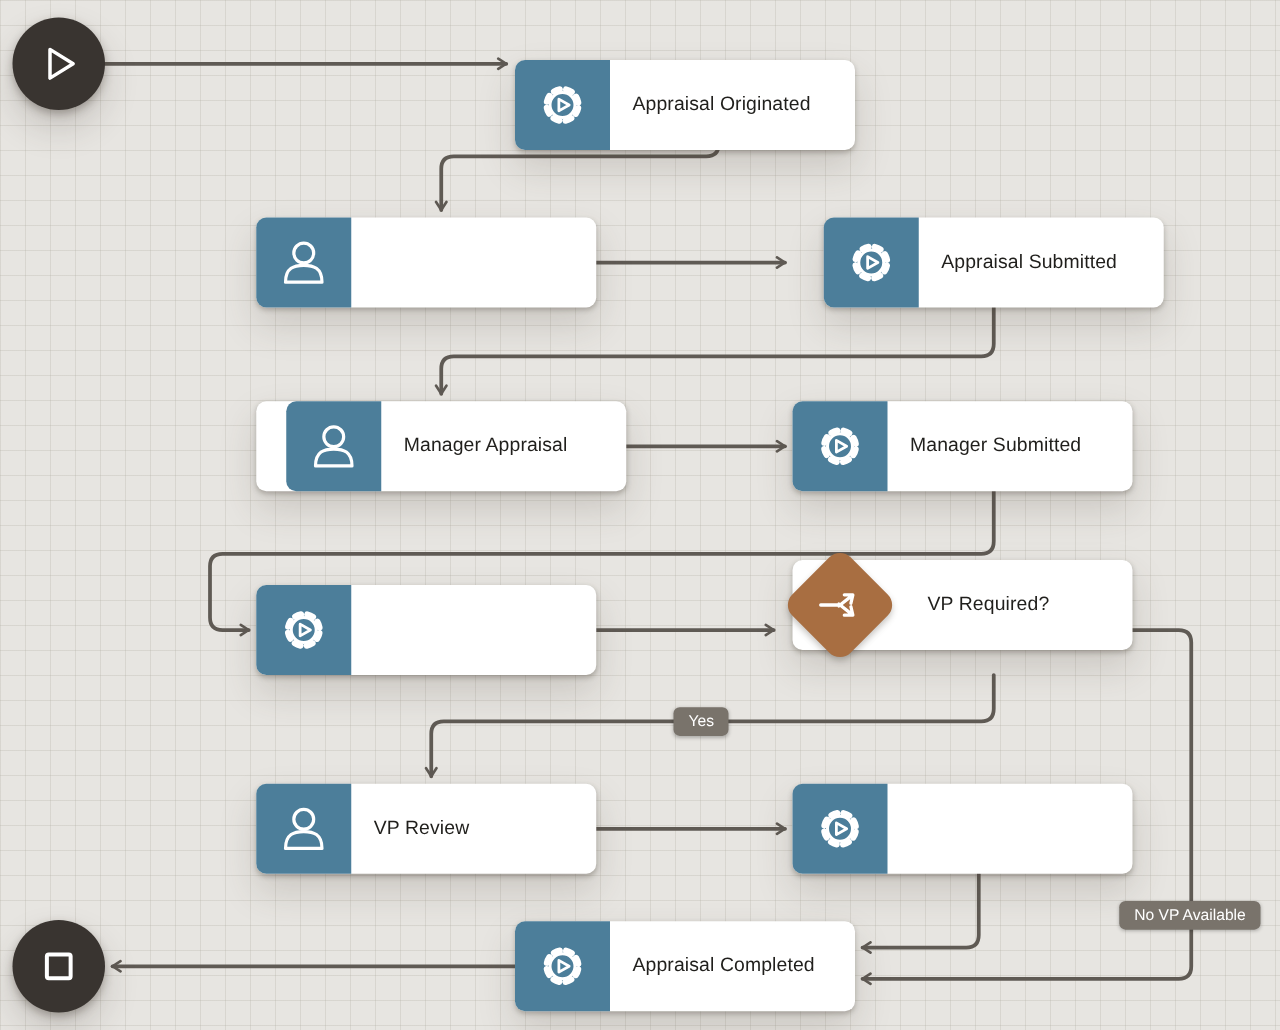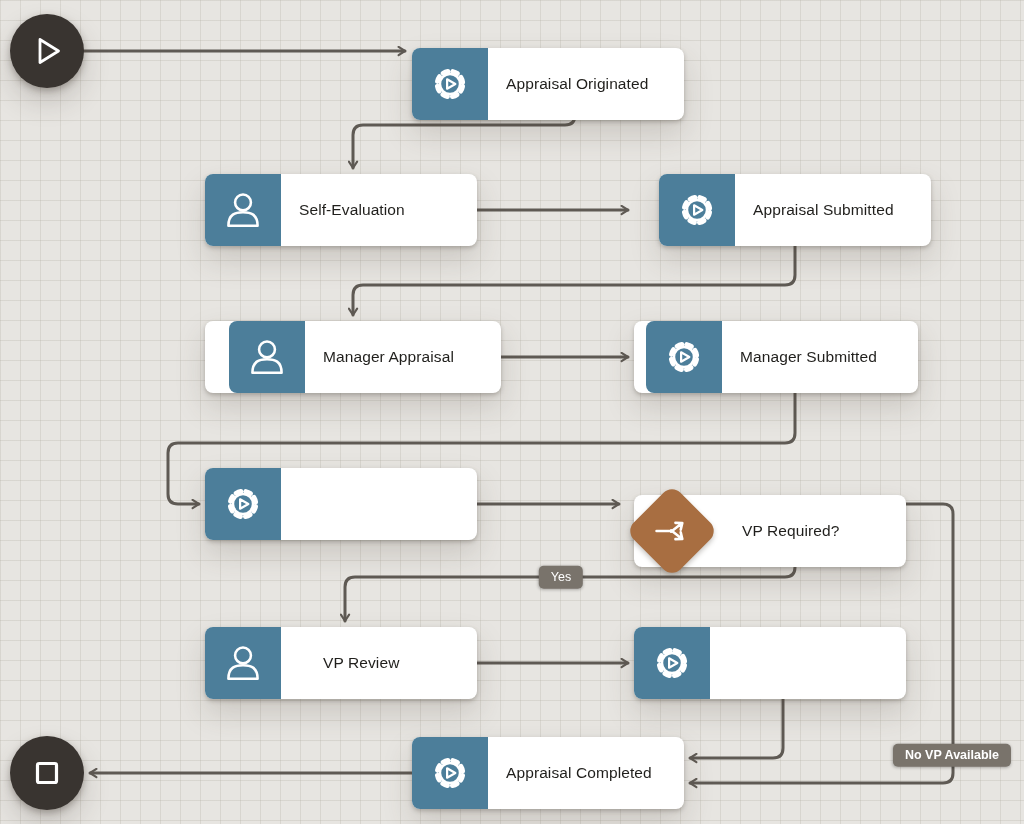--- a/index.html
+++ b/index.html
@@ -100,21 +100,20 @@
   <div class="node-label">Appraisal Originated</div>
 </div>
 
 <div class="node" style="left:205px; top:174px;">
   <div class="icon-block">
     <svg width="42" height="42" viewBox="-18 -18 36 36">
       <circle class="ic" cy="-6.5" r="6.8" stroke-width="2.2"></circle>
       <path class="ic" d="M -12.5 13.5 C -12.5 3.6 -6.5 1.9 0 1.9 C 6.5 1.9 12.5 3.6 12.5 13.5 Z" stroke-width="2.2"></path>
     </svg>
   </div>
-  <div class="node-label">Self-Evaluation</div>
 </div>
 
 <div class="node" style="left:634px; top:174px;margin-left:25px;">
   <div class="icon-block">
     <svg width="40" height="40" viewBox="-18 -18 36 36">
       <circle class="ic" r="9" stroke-width="2.2"></circle>
       <circle class="ic" r="11.5" stroke-width="4.4" stroke-dasharray="4.52 4.52" transform="rotate(11)"></circle>
       <path class="ic" d="M -2.6 -4.2 L 4.8 0 L -2.6 4.2 Z" stroke-width="2"></path>
     </svg>
   </div>
@@ -124,61 +123,61 @@
 <div class="node" style="left:205px; top:321px;padding-left:24px;">
   <div class="icon-block">
     <svg width="42" height="42" viewBox="-18 -18 36 36">
       <circle class="ic" cy="-6.5" r="6.8" stroke-width="2.2"></circle>
       <path class="ic" d="M -12.5 13.5 C -12.5 3.6 -6.5 1.9 0 1.9 C 6.5 1.9 12.5 3.6 12.5 13.5 Z" stroke-width="2.2"></path>
     </svg>
   </div>
   <div class="node-label">Manager Appraisal</div>
 </div>
 
-<div class="node" style="left:634px; top:321px;padding-left:12px;">
+<div class="node" style="left:634px; top:321px;">
   <div class="icon-block">
     <svg width="40" height="40" viewBox="-18 -18 36 36">
       <circle class="ic" r="9" stroke-width="2.2"></circle>
       <circle class="ic" r="11.5" stroke-width="4.4" stroke-dasharray="4.52 4.52" transform="rotate(11)"></circle>
       <path class="ic" d="M -2.6 -4.2 L 4.8 0 L -2.6 4.2 Z" stroke-width="2"></path>
     </svg>
   </div>
   <div class="node-label">Manager Submitted</div>
 </div>
 
 <div class="node" style="left:205px; top:468px;">
   <div class="icon-block">
     <svg width="40" height="40" viewBox="-18 -18 36 36">
       <circle class="ic" r="9" stroke-width="2.2"></circle>
       <circle class="ic" r="11.5" stroke-width="4.4" stroke-dasharray="4.52 4.52" transform="rotate(11)"></circle>
       <path class="ic" d="M -2.6 -4.2 L 4.8 0 L -2.6 4.2 Z" stroke-width="2"></path>
     </svg>
   </div>
 </div>
 
-<div style="position:absolute; left:634px; top:495px; width:272px; height:81px; z-index:2;">
+<div style="position:absolute; left:634px; top:448px; width:272px; height:81px; z-index:2;">
   <div class="gateway-card">
     <div class="node-label">VP Required?</div>
   </div>
   <div class="diamond">
     <svg width="38" height="38" viewBox="-16 -16 32 32">
       <g class="ic" stroke-width="2.2">
         <path d="M -13 0 H -2"></path>
         <g transform="rotate(-38)">
             <path d="M -1 0 H 10.5 M 6.5 -3.6 L 11 0 L 6.5 3.6"></path>
           </g>
         <g transform="rotate(38)">
             <path d="M -1 0 H 10.5 M 6.5 -3.6 L 11 0 L 6.5 3.6"></path>
           </g>
       </g>
     </svg>
   </div>
 </div>
 
-<div class="node" style="left:205px; top:627px;gap:24px;">
+<div class="node" style="left:205px; top:627px;">
   <div class="icon-block">
     <svg width="42" height="42" viewBox="-18 -18 36 36">
       <circle class="ic" cy="-6.5" r="6.8" stroke-width="2.2"></circle>
       <path class="ic" d="M -12.5 13.5 C -12.5 3.6 -6.5 1.9 0 1.9 C 6.5 1.9 12.5 3.6 12.5 13.5 Z" stroke-width="2.2"></path>
     </svg>
   </div>
   <div class="node-label">VP Review</div>
 </div>
 
 <div class="node" style="left:634px; top:627px;">
@@ -196,13 +195,13 @@
     <svg width="40" height="40" viewBox="-18 -18 36 36">
       <circle class="ic" r="9" stroke-width="2.2"></circle>
       <circle class="ic" r="11.5" stroke-width="4.4" stroke-dasharray="4.52 4.52" transform="rotate(11)"></circle>
       <path class="ic" d="M -2.6 -4.2 L 4.8 0 L -2.6 4.2 Z" stroke-width="2"></path>
     </svg>
   </div>
   <div class="node-label">Appraisal Completed</div>
 </div>
 
 <div class="badge" style="left:561px; top:577px;">Yes</div>
-<div class="badge" style="left:952px; top:755px;font-weight:bold;">No VP Available</div>
+<div class="badge" style="left:952px; top:732px;">No VP Available</div>
 
 </body></html>

